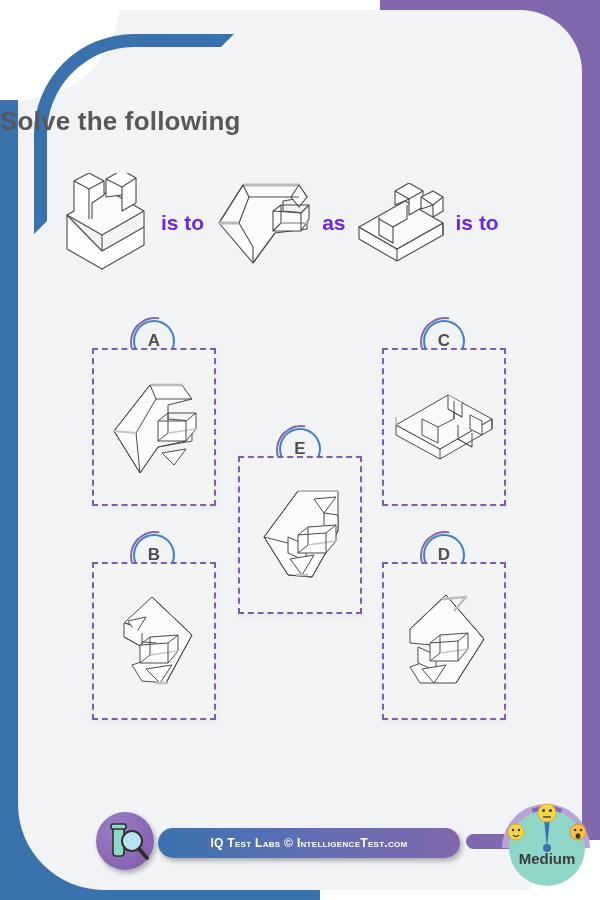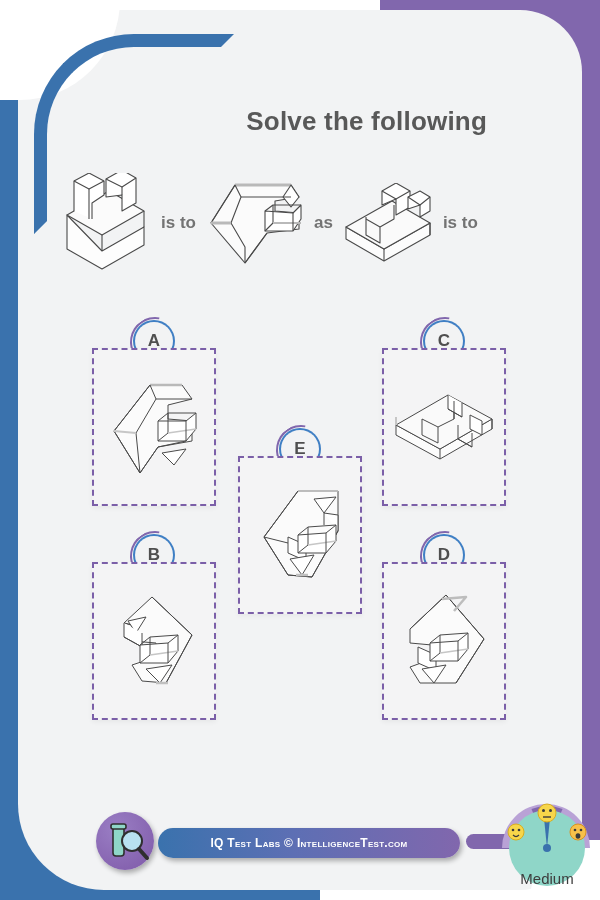--- a/index.html
+++ b/index.html
@@ -93,41 +93,41 @@
     width: 92px; height: 13px;
     background: #3a72ad;
     border-radius: 7px;
   }
 
   
   .title {
     position: absolute;
     left: 0; top: 106px;
     width: 487px;
-    text-align: right;
+    text-align: left;
     font-size: 26px;
     font-weight: bold;
     color: #585858;
     letter-spacing: .2px;
   }
 
   
   .analogy {
     position: absolute;
     left: 56px; top: 168px;
     width: 470px; height: 110px;
     display: flex;
     align-items: center;
     justify-content: flex-start;
   }
   .analogy .fig { display: flex; align-items: center; justify-content: center; }
   .analogy .connector {
-    font-size: 17px;
+    font-size: 21px;
     font-weight: bold;
-    color: #737373;
+    color: #6d28d9;
     white-space: nowrap;
     padding: 0 9px;
   }
 
   
   .opt {
     position: absolute;
   }
   .badge {
     position: absolute;
@@ -436,16 +436,16 @@
         <path d="M49 21 L57 21" stroke="#3a3a3a" stroke-width="1.4"></path>
       </g>
       <g>
         <circle cx="84" cy="36" r="8" fill="#f7c14a" stroke="#d9921f" stroke-width="1"></circle>
         <circle cx="81" cy="34" r="1.3" fill="#3a3a3a"></circle>
         <circle cx="87" cy="34" r="1.3" fill="#3a3a3a"></circle>
         <ellipse cx="84" cy="40" rx="2.4" ry="2.8" fill="#3a3a3a"></ellipse>
       </g>
     </svg>
     <div style="position:absolute; left:0; top:54px; width:106px; text-align:center;
-                font-size:15px; font-weight:normal; color:#3d3d3d;margin-top:20px;">Medium</div>
+                font-size:15px; font-weight:bold; color:#3d3d3d;">Medium</div>
   </div>
 
 </div>
 
 </body></html>

